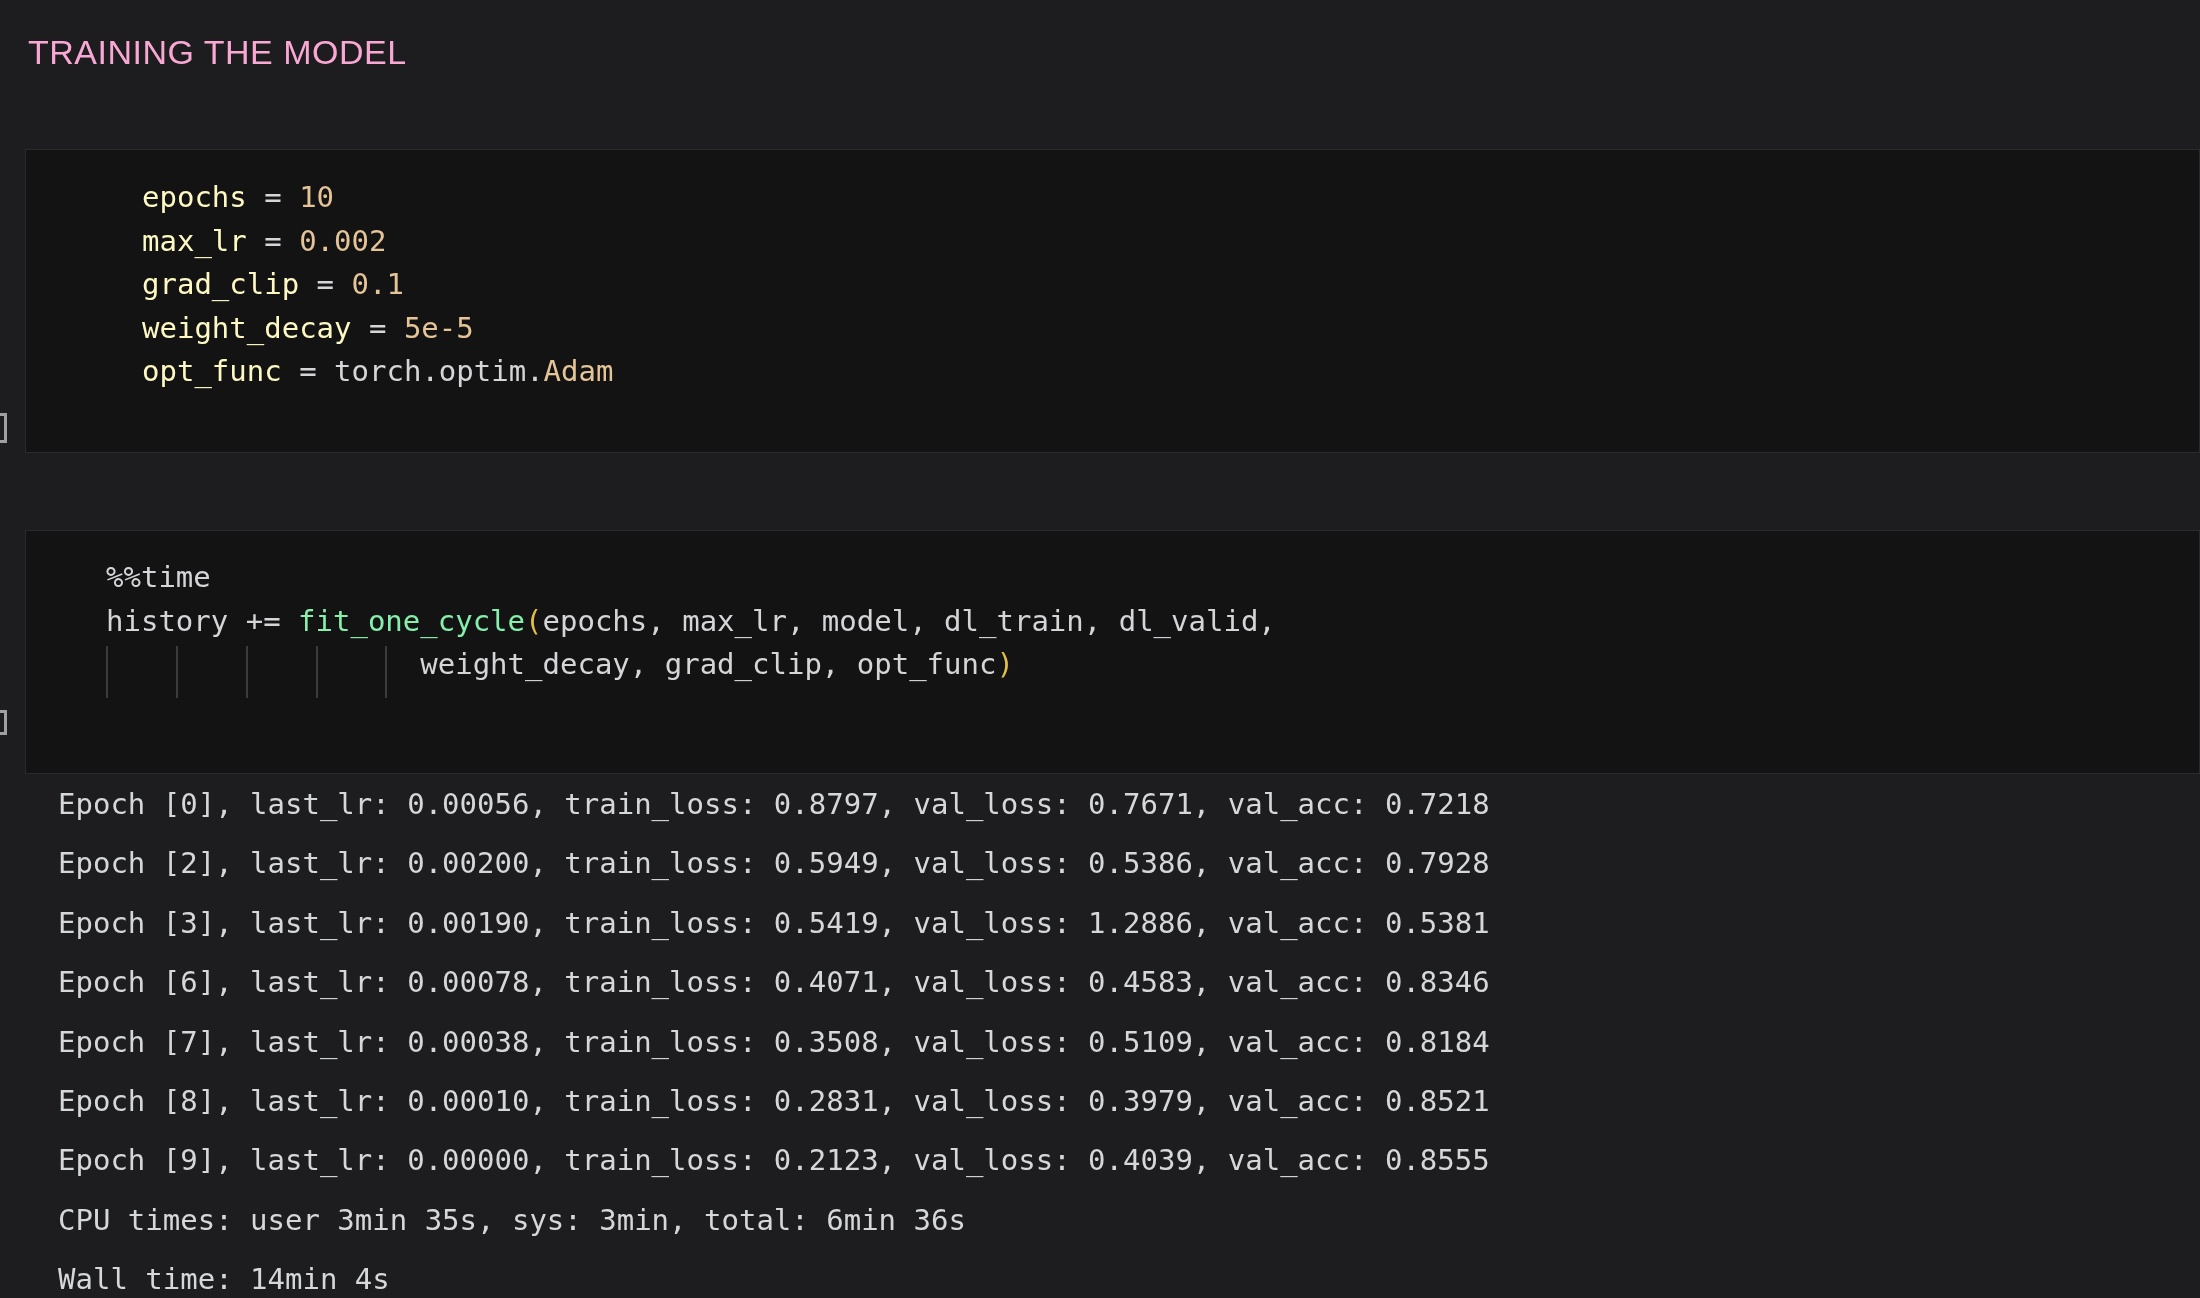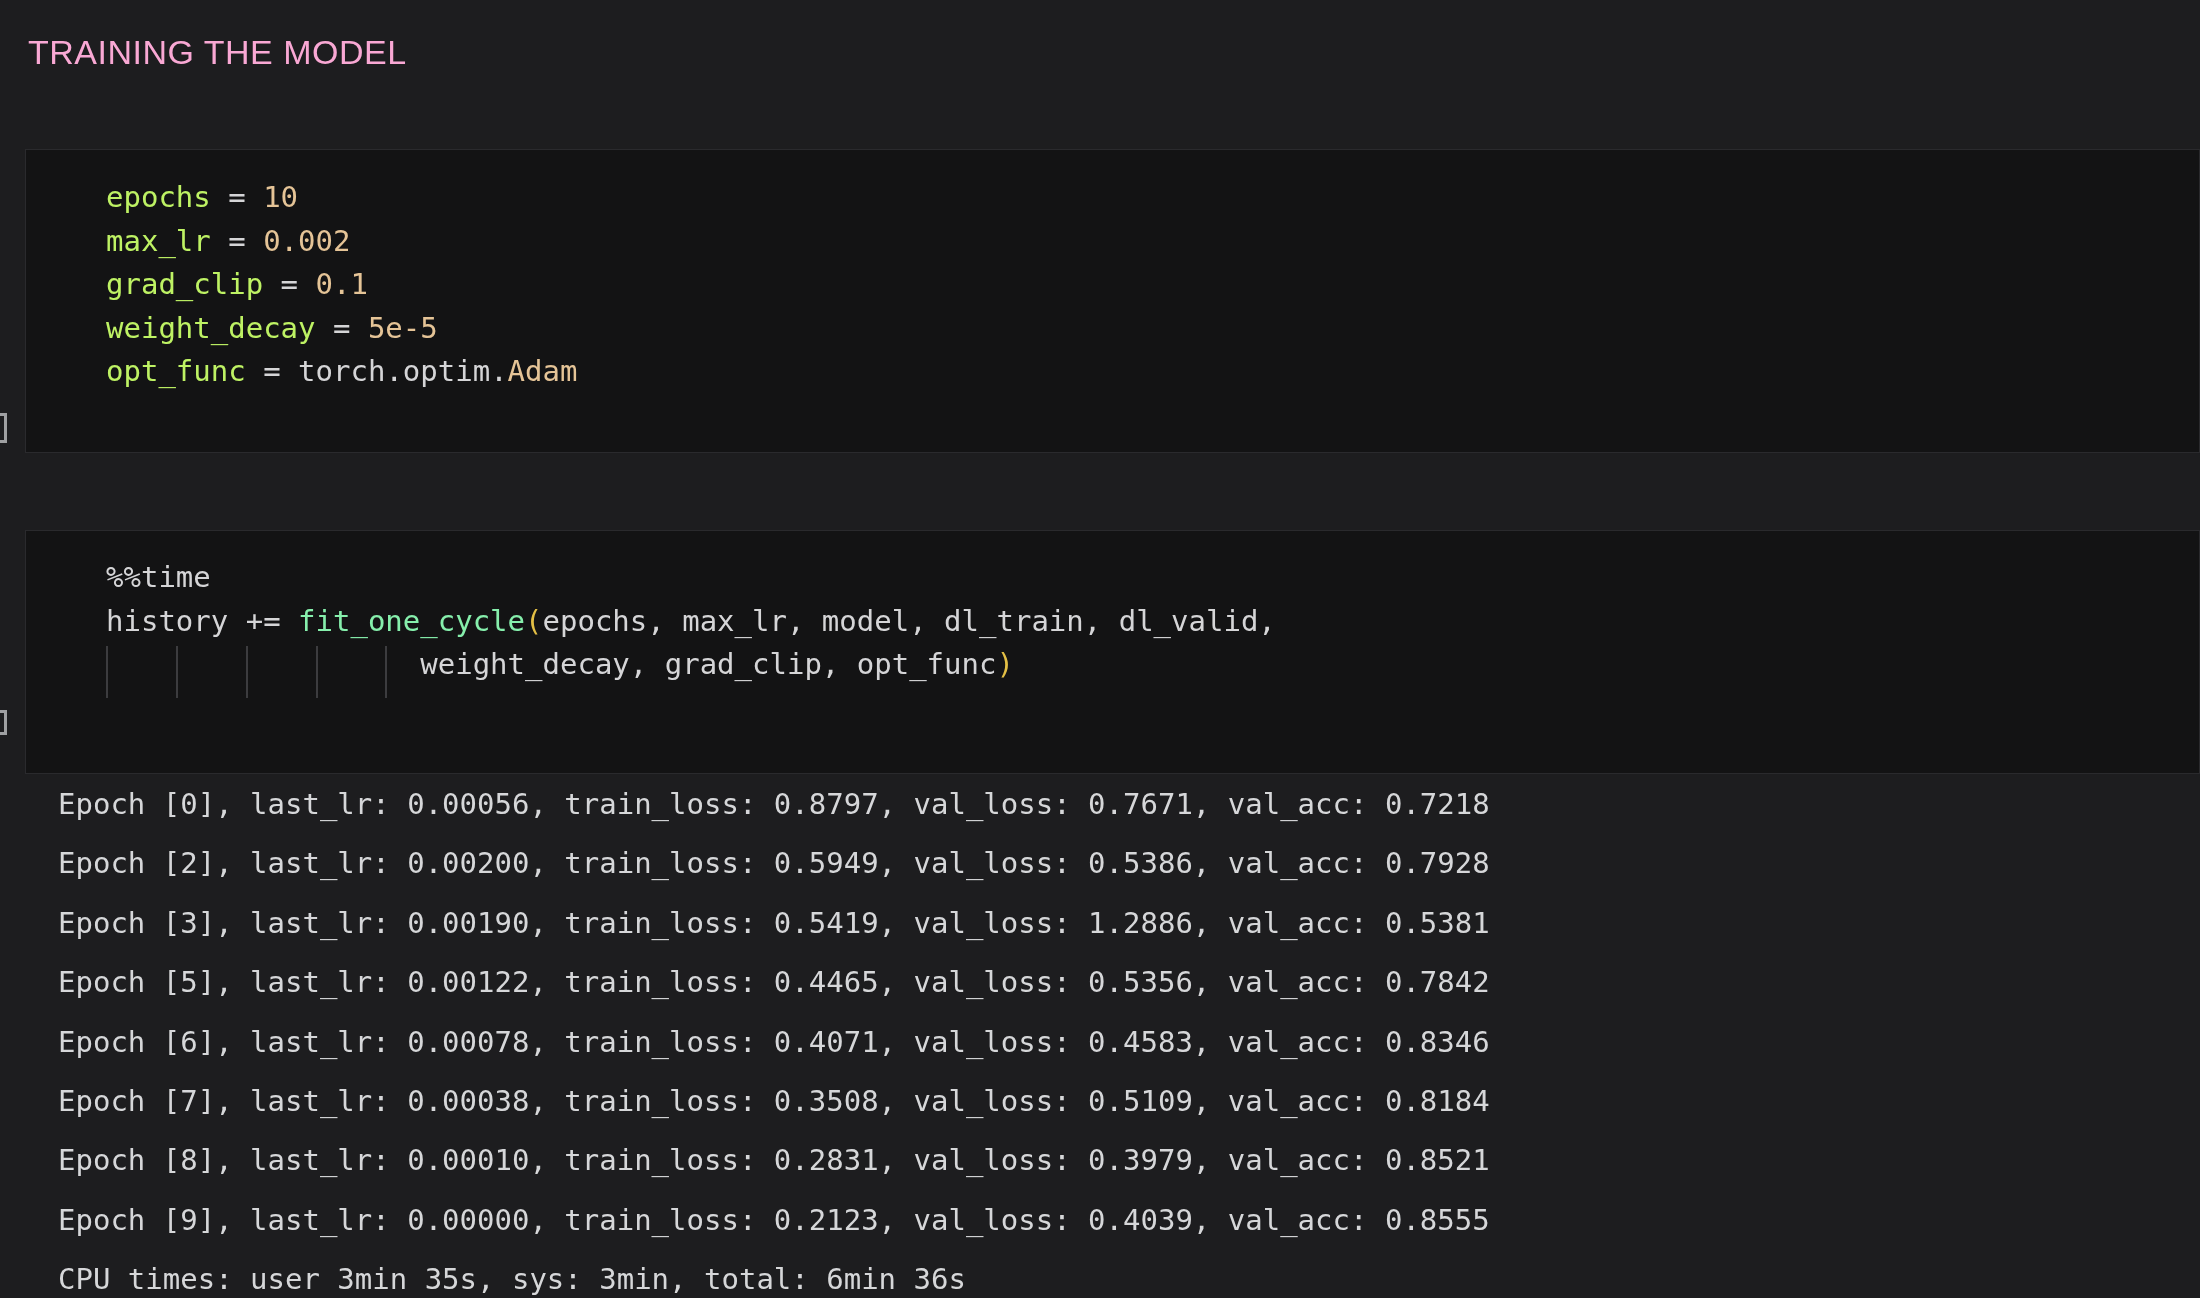--- a/index.html
+++ b/index.html
@@ -34,21 +34,21 @@
   .cell-1 .cell-code{top:26px;}
   .cell-2 .cell-code{top:25px;}
 
   pre.code-line{
     margin:0;
     font-family:"DejaVu Sans Mono","Liberation Mono",monospace;
     font-size:29px;line-height:43.5px;
     color:#d5d5d7;
     white-space:pre;
   }
-  .tok-variable{color:#bef264;}
+  .tok-variable{color:#fef9c3;margin-left:36px;}
   .tok-number{color:#e5c497;}
   .tok-function{color:#86efac;}
   .tok-bracket{color:#e3bf45;}
   .tok-default{color:#d5d5d7;}
 
   .indent-guide{
     position:absolute;
     width:2px;height:52px;top:115px;
     background:#3c3c3f;
   }
@@ -104,21 +104,20 @@
     </div>
 
   <div class="prompt-fragment fragment-1"></div>
 
   <div class="prompt-fragment fragment-2"></div>
 
   <div class="output-area">
       <pre class="output-line">Epoch [0], last_lr: 0.00056, train_loss: 0.8797, val_loss: 0.7671, val_acc: 0.7218</pre>
       <pre class="output-line">Epoch [2], last_lr: 0.00200, train_loss: 0.5949, val_loss: 0.5386, val_acc: 0.7928</pre>
       <pre class="output-line">Epoch [3], last_lr: 0.00190, train_loss: 0.5419, val_loss: 1.2886, val_acc: 0.5381</pre>
-      <pre class="output-line">Epoch [5], last_lr: 0.00122, train_loss: 0.4465, val_loss: 0.5356, val_acc: 0.7842</pre>
       <pre class="output-line">Epoch [6], last_lr: 0.00078, train_loss: 0.4071, val_loss: 0.4583, val_acc: 0.8346</pre>
       <pre class="output-line">Epoch [7], last_lr: 0.00038, train_loss: 0.3508, val_loss: 0.5109, val_acc: 0.8184</pre>
       <pre class="output-line">Epoch [8], last_lr: 0.00010, train_loss: 0.2831, val_loss: 0.3979, val_acc: 0.8521</pre>
       <pre class="output-line">Epoch [9], last_lr: 0.00000, train_loss: 0.2123, val_loss: 0.4039, val_acc: 0.8555</pre>
       <pre class="output-line">CPU times: user 3min 35s, sys: 3min, total: 6min 36s</pre>
       <pre class="output-line">Wall time: 14min 4s</pre>
     </div>
 
 </div>
 

